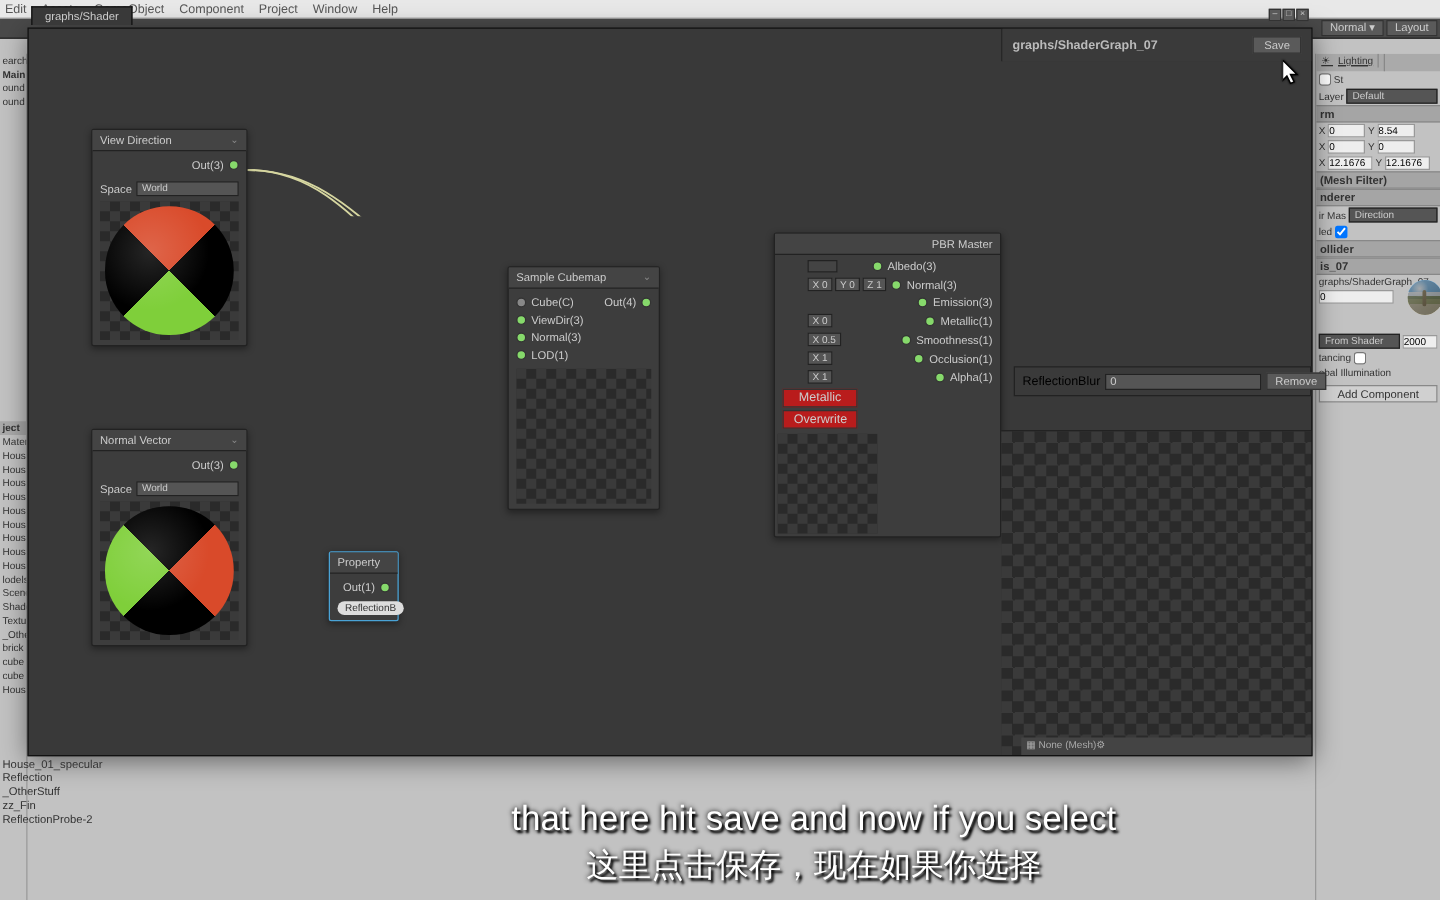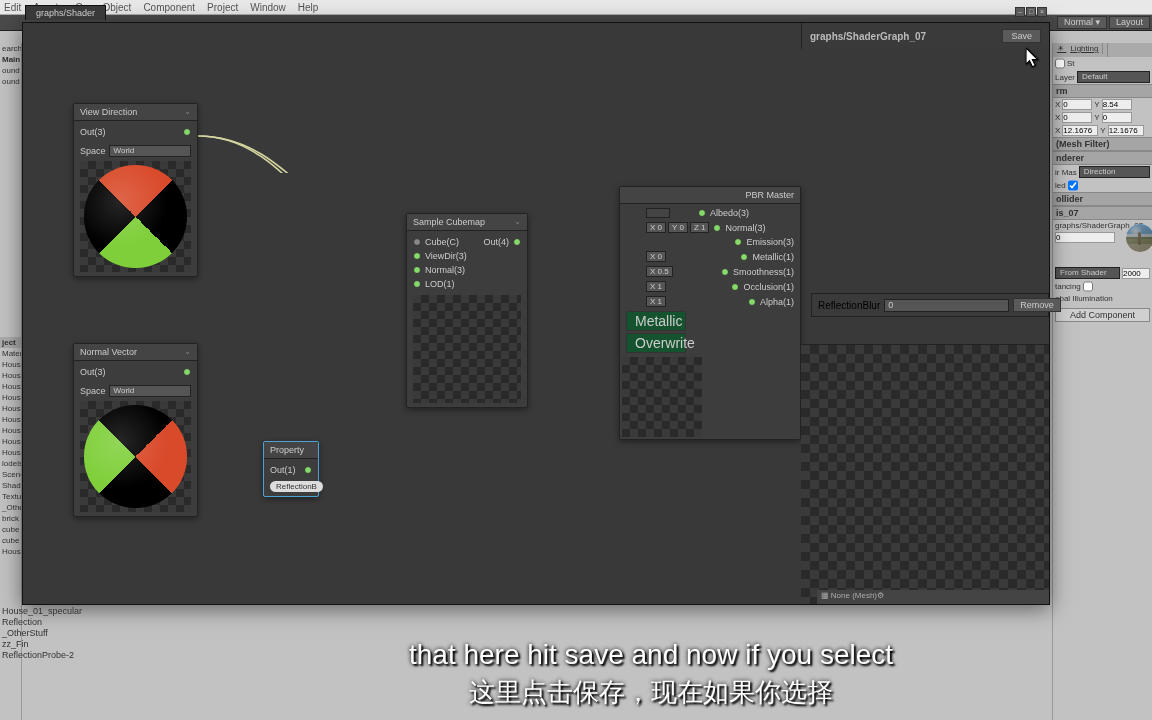--- a/index.html
+++ b/index.html
@@ -19,21 +19,21 @@
 .graphwin .wclose { position:absolute; top:-16px; right:2px; display:flex; gap:1px; }
 .graphwin .wclose span { width:10px; height:10px; background:#5a5a5a; border:1px solid #333; font-size:7px; text-align:center; line-height:8px; color:#ccc; }
 .canvas { position:absolute; inset:0; }
 
 .node { position:absolute; background:#3d3d3d; border:1px solid #222; border-radius:2px; box-shadow:0 2px 6px rgba(0,0,0,.4); }
 .node .title { background:#444; color:#ccc; font-size:9px; padding:3px 6px; border-bottom:1px solid #222; display:flex; justify-content:space-between; }
 .node .title .chev { font-size:8px; color:#888; }
 .node .body { padding:4px 6px; font-size:9px; color:#ccc; }
 .port { display:flex; align-items:center; gap:4px; padding:2px 0; }
 .portL { justify-content:flex-start; }
-.portR { justify-content:space-between; }
+.portR { justify-content:flex-end; }
 .dot { width:8px; height:8px; border-radius:50%; background:#888; border:1px solid #333; }
 .dotc { background:#86d96b; }
 .drow { display:flex; gap:3px; align-items:center; }
 .sel { background:#555; border:1px solid #222; color:#ccc; font-size:8px; padding:0 4px; height:12px; line-height:10px; flex:1; }
 
 .preview { width:100%; aspect-ratio:1/1; background:
   repeating-conic-gradient(#2a2a2a 0 25%, #3a3a3a 0 50%) 0 0/16px 16px;
   position:relative; margin-top:4px; }
 .sphere { position:absolute; inset:4%; border-radius:50%; overflow:hidden; }
 .colorwheel1 { background:conic-gradient(from 45deg,#000 0 25%,#7fcf3a 25% 50%,#000 50% 75%,#d94a2a 75% 100%); }
@@ -63,21 +63,21 @@
 .bigprev .sphere { inset:3%; }
 .bigfoot { position:absolute; bottom:0; left:16px; right:0; height:14px; background:#444; color:#aaa; font-size:8px; padding:1px 4px; display:flex; justify-content:flex-start; }
 
 .propnode { border:1px solid #4aa3d6; }
 .propnode .pill { background:#ddd; color:#333; border-radius:7px; font-size:8px; padding:1px 6px; display:inline-block; margin-top:4px; }
 
 .pbr .inrow { display:flex; align-items:center; gap:4px; font-size:9px; color:#ccc; padding:2px 4px;margin-left:20px; }
 .pbr .inrow .dot { background:#86d96b; }
 .vfield { display:flex; gap:2px; }
 .vfield span { background:#555; border:1px solid #222; font-size:8px; padding:0 3px; color:#ccc; }
-.pbtn { background:#14532d; border:1px solid #333; color:#ccc; font-size:14px; padding:1px 8px; margin:2px 4px; display:block; width:60px; text-align:center; }
+.pbtn { background:#b91c1c; border:1px solid #333; color:#ccc; font-size:10px; padding:1px 8px; margin:2px 4px; display:block; width:60px; text-align:center; }
 
 .inspector { position:absolute; right:0; top:0; width:100px; bottom:0; background:#c2c2c2; border-left:1px solid #999; font-size:9px; color:#333; overflow:hidden; }
 .inspector .tabrow { display:flex; height:14px; background:#aaa; }
 .inspector .tabrow span { padding:1px 4px; border-right:1px solid #888; font-size:8px;text-decoration:underline; }
 .inspector .row { display:flex; gap:2px; padding:1px 2px; align-items:center; }
 .inspector input { width:30px; font-size:8px; background:#eee; border:1px solid #999; height:11px; }
 .inspector .hdr { background:#a5a5a5; font-weight:bold; padding:1px 3px; border-top:1px solid #888; border-bottom:1px solid #888; }
 .inspector label { font-size:8px; }
 .addcomp { background:#d0d0d0; border:1px solid #888; text-align:center; margin:4px 2px; padding:1px; font-size:9px; }
 

